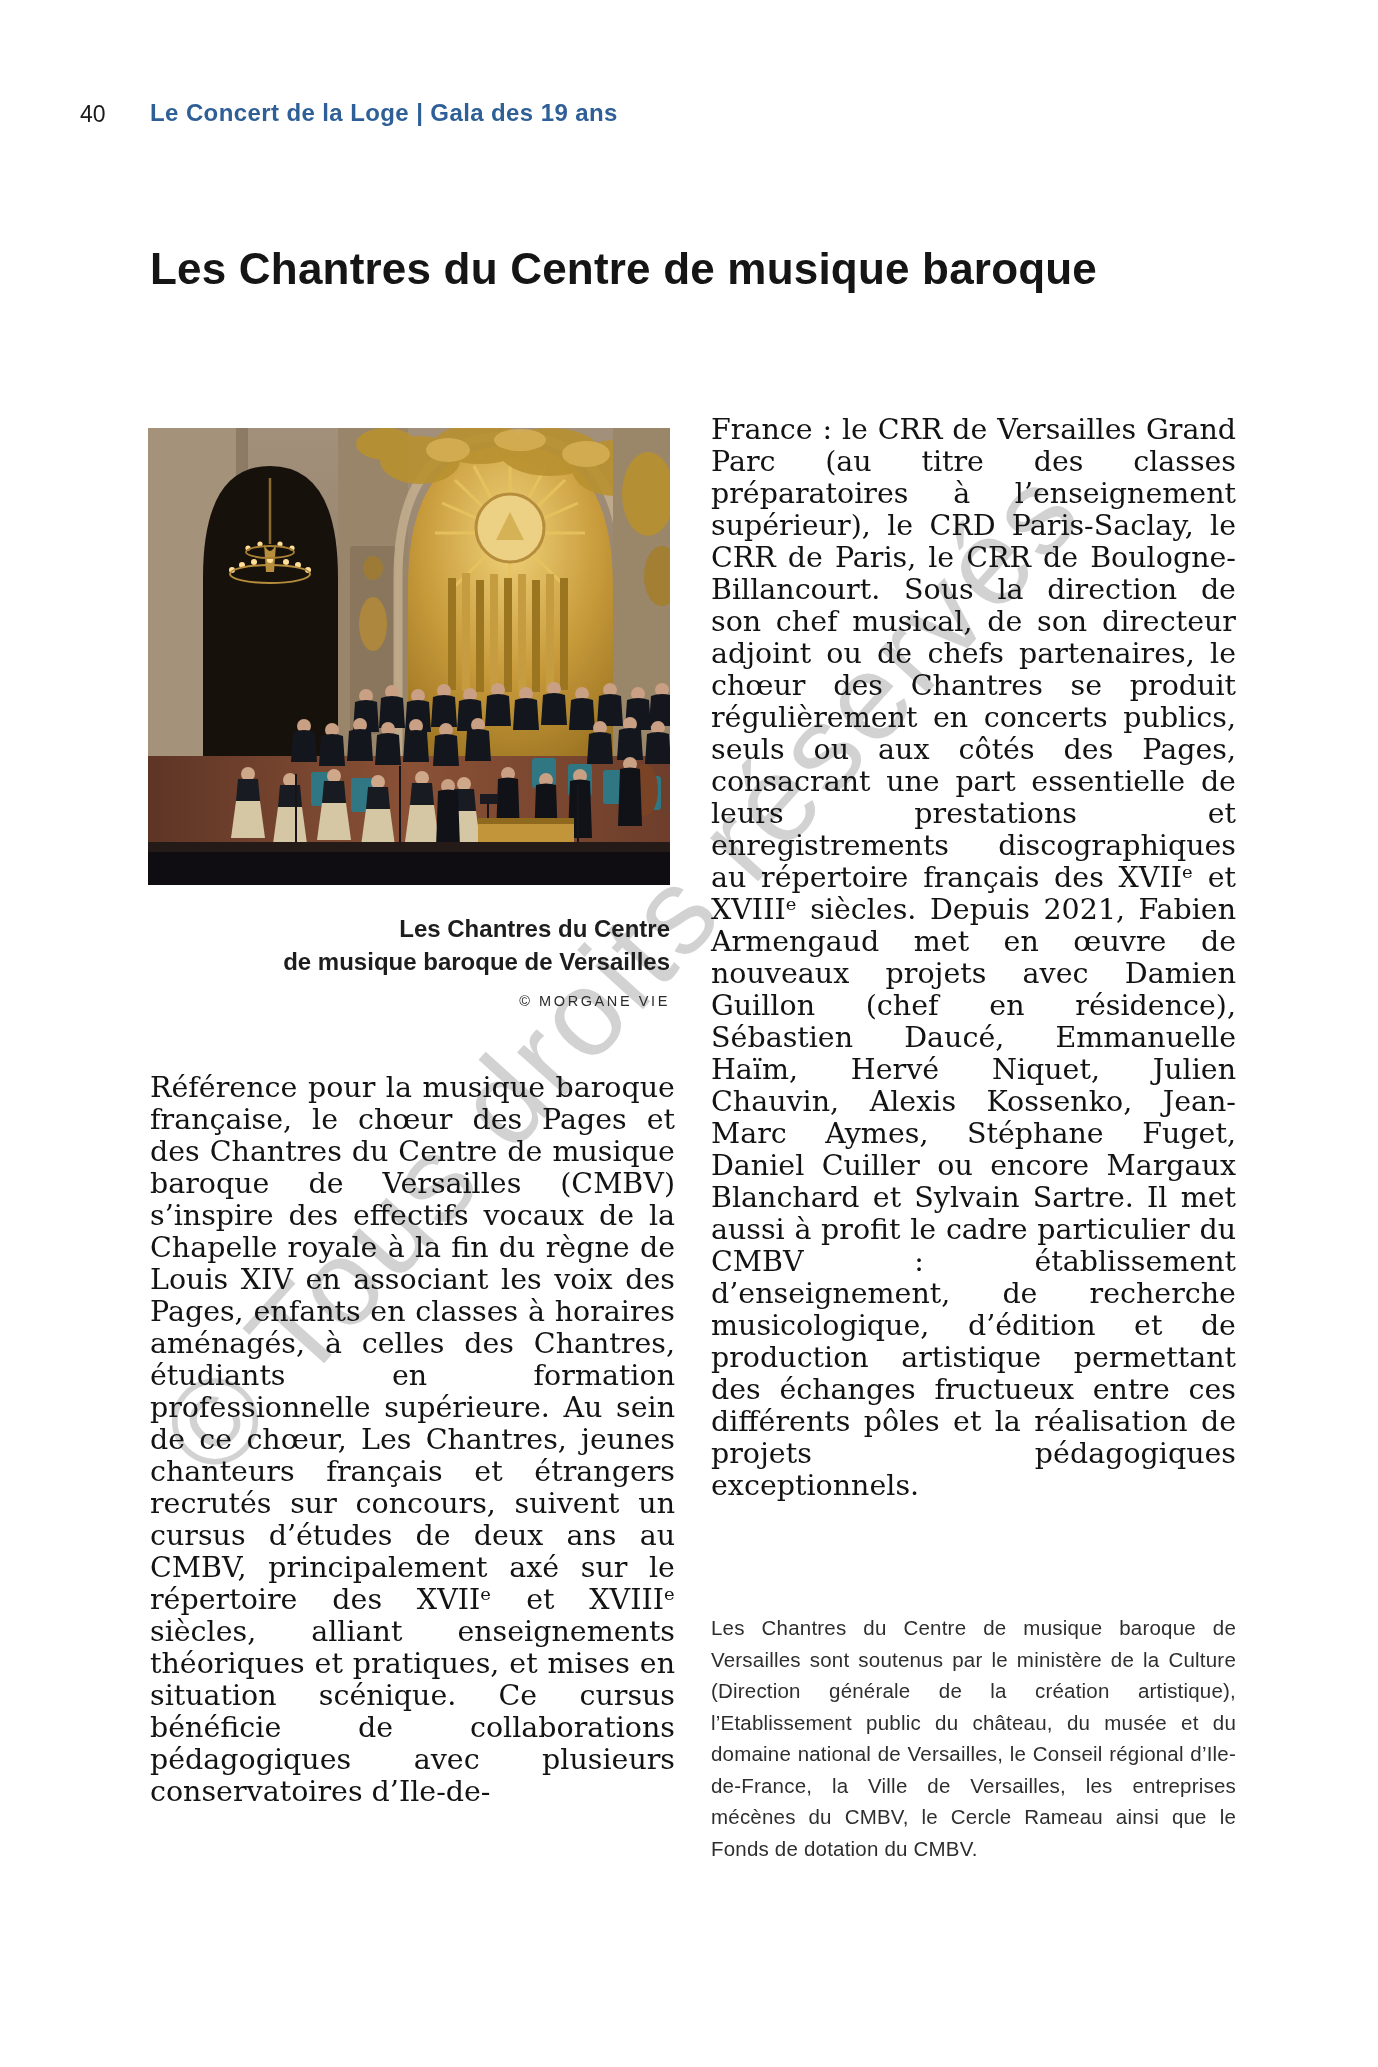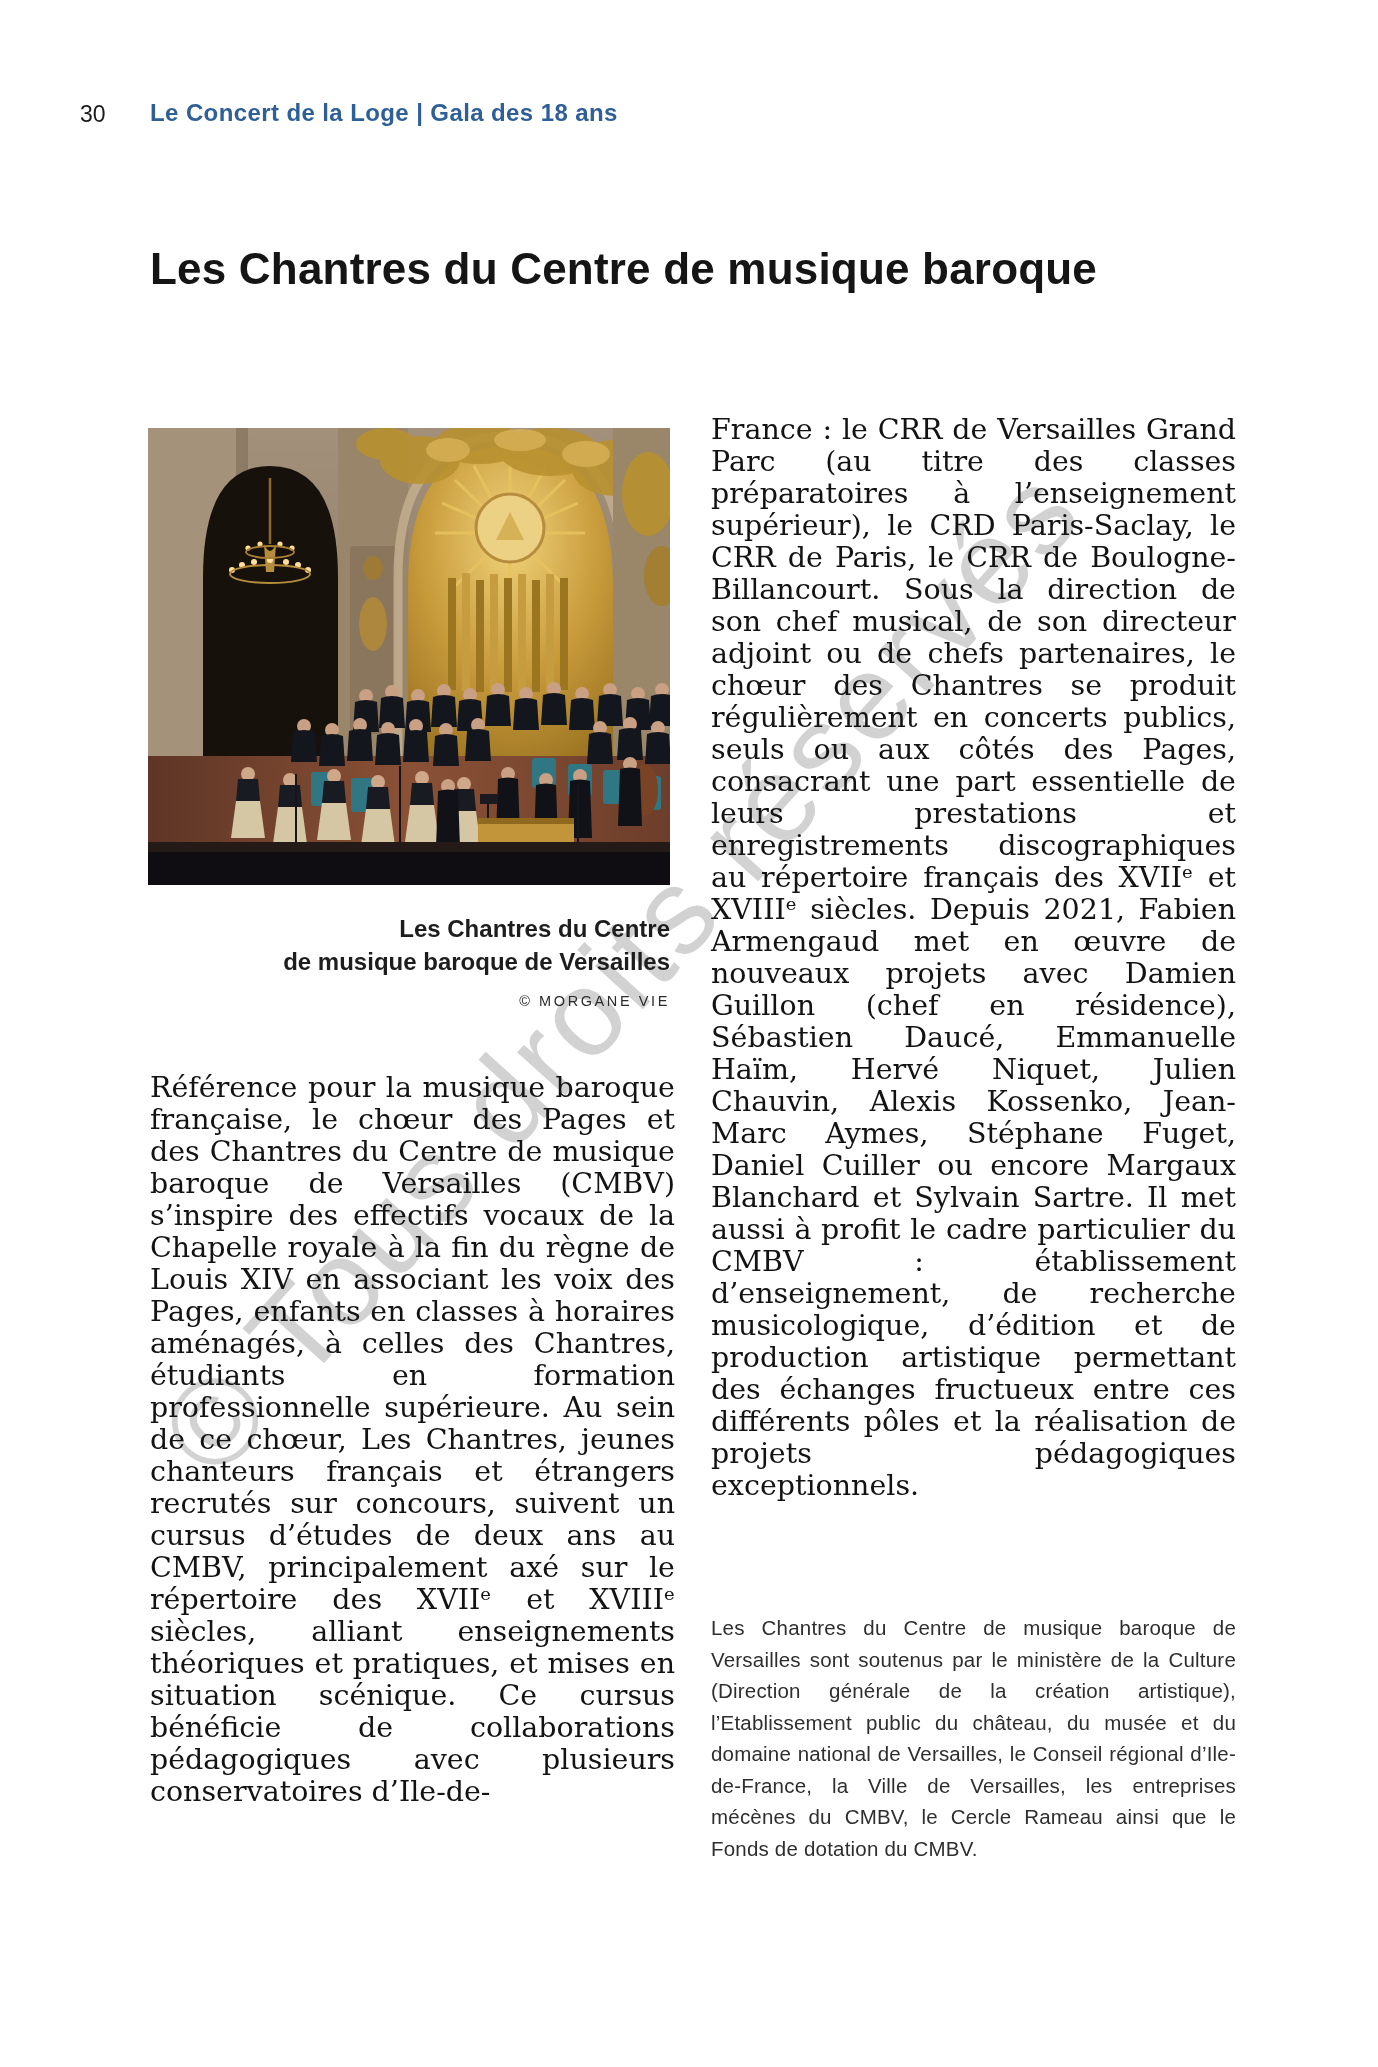--- a/index.html
+++ b/index.html
@@ -52,22 +52,22 @@
   #footnote{
     left:711px;top:1612px;width:525px;z-index:2;text-align:justify;
     font-size:20.5px;line-height:31.5px;font-weight:400;color:#2e2e2e;letter-spacing:0.2px;
   }
 </style>
 </head>
 <body>
 
 <div id="watermark" class="abs">© Tous droits réservés</div>
 
-<div id="page-number" class="abs">30</div>
-<div id="header-title" class="abs">Le Concert de la Loge | Gala des 18 ans</div>
+<div id="page-number" class="abs">40</div>
+<div id="header-title" class="abs">Le Concert de la Loge | Gala des 19 ans</div>
 
 <div id="page-title" class="abs">
   <div class="t-line">Les Chantres du Centre de musique baroque</div>
 </div>
 
 <div id="photo-figure" class="abs">
   <svg width="522" height="457" viewBox="0 0 522 457" xmlns="http://www.w3.org/2000/svg">
     <defs>
       <linearGradient id="stoneg" x1="0" y1="0" x2="0" y2="1">
         <stop offset="0" stop-color="#a3907a"></stop>

